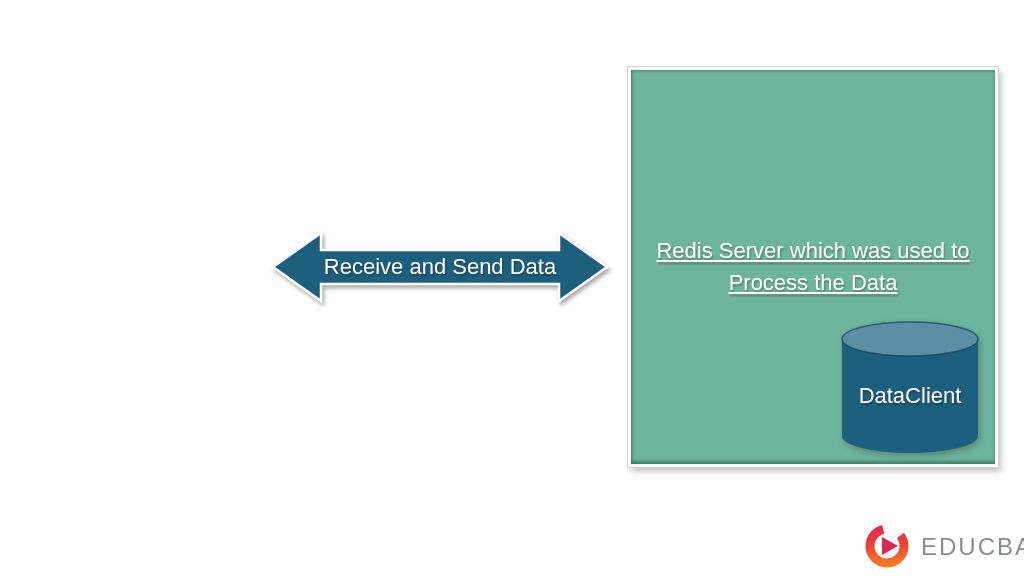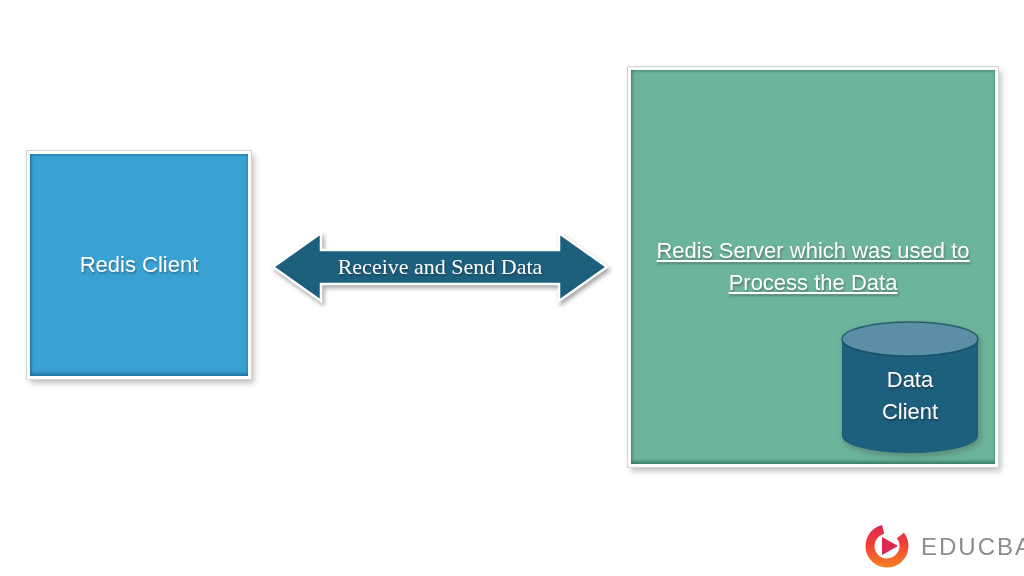--- a/index.html
+++ b/index.html
@@ -65,40 +65,39 @@
     stroke-width: 2.5;
     stroke-linejoin: miter;
   }
   .arrow-svg { filter: drop-shadow(2px 3px 2px rgba(95,95,95,0.55)); }
   .arrow-label {
     position: absolute; inset: 0;
     display: flex; align-items: center; justify-content: center;
     color: #ffffff;
     font-size: 22px;
     text-shadow: 1px 2px 2px rgba(35,35,35,0.45);
-    font-family: Liberation Serif, serif;
   }
   
   .cylinder {
     position: absolute;
     left: 208px; top: 250px;
     width: 142px; height: 136px;
     z-index: 2;
   }
   .cylinder svg {
     position: absolute; inset: 0;
     filter: drop-shadow(2px 3px 3px rgba(70,90,85,0.5));
   }
   .cyl-body { fill: var(--teal-dark, #1D607E); }
   .cyl-top  { fill: var(--cylinder-top, #5A8FA6); stroke: rgba(12,62,84,0.65); stroke-width: 1.5; }
   .cyl-label {
     position: absolute; inset: 0;
     padding-top: 16px;
     box-sizing: border-box;
-    display: flex; flex-direction: column;
+    display: flex; flex-direction: row;
     align-items: center; justify-content: center;
     color: #ffffff;
     font-size: 22px;
     line-height: 32px;
     text-align: center;
     text-shadow: 1px 2px 2px rgba(30,30,30,0.45);
   }
   
   .logo {
     position: absolute;
@@ -120,23 +119,20 @@
     stroke: url(#educba-grad);
     stroke-width: 9;
   }
   .logo-tri { fill: var(--logo-magenta, #DD2650); }
 </style>
 </head>
 <body>
 
 <div class="canvas">
 
-  <div class="shape-box client-box">
-    <span>Redis Client</span>
-  </div>
 
   <div class="arrow-wrap">
     <svg class="arrow-svg" viewBox="0 0 338 72" width="338" height="72">
       <path class="arrow-shape" d="M2,36 L50,2 L50,19 L288,19 L288,2 L336,36 L288,70 L288,53 L50,53 L50,70 Z"></path>
     </svg>
     <div class="arrow-label">Receive and Send Data</div>
   </div>
 
   <div class="shape-box server-box">
     <div class="server-label">

